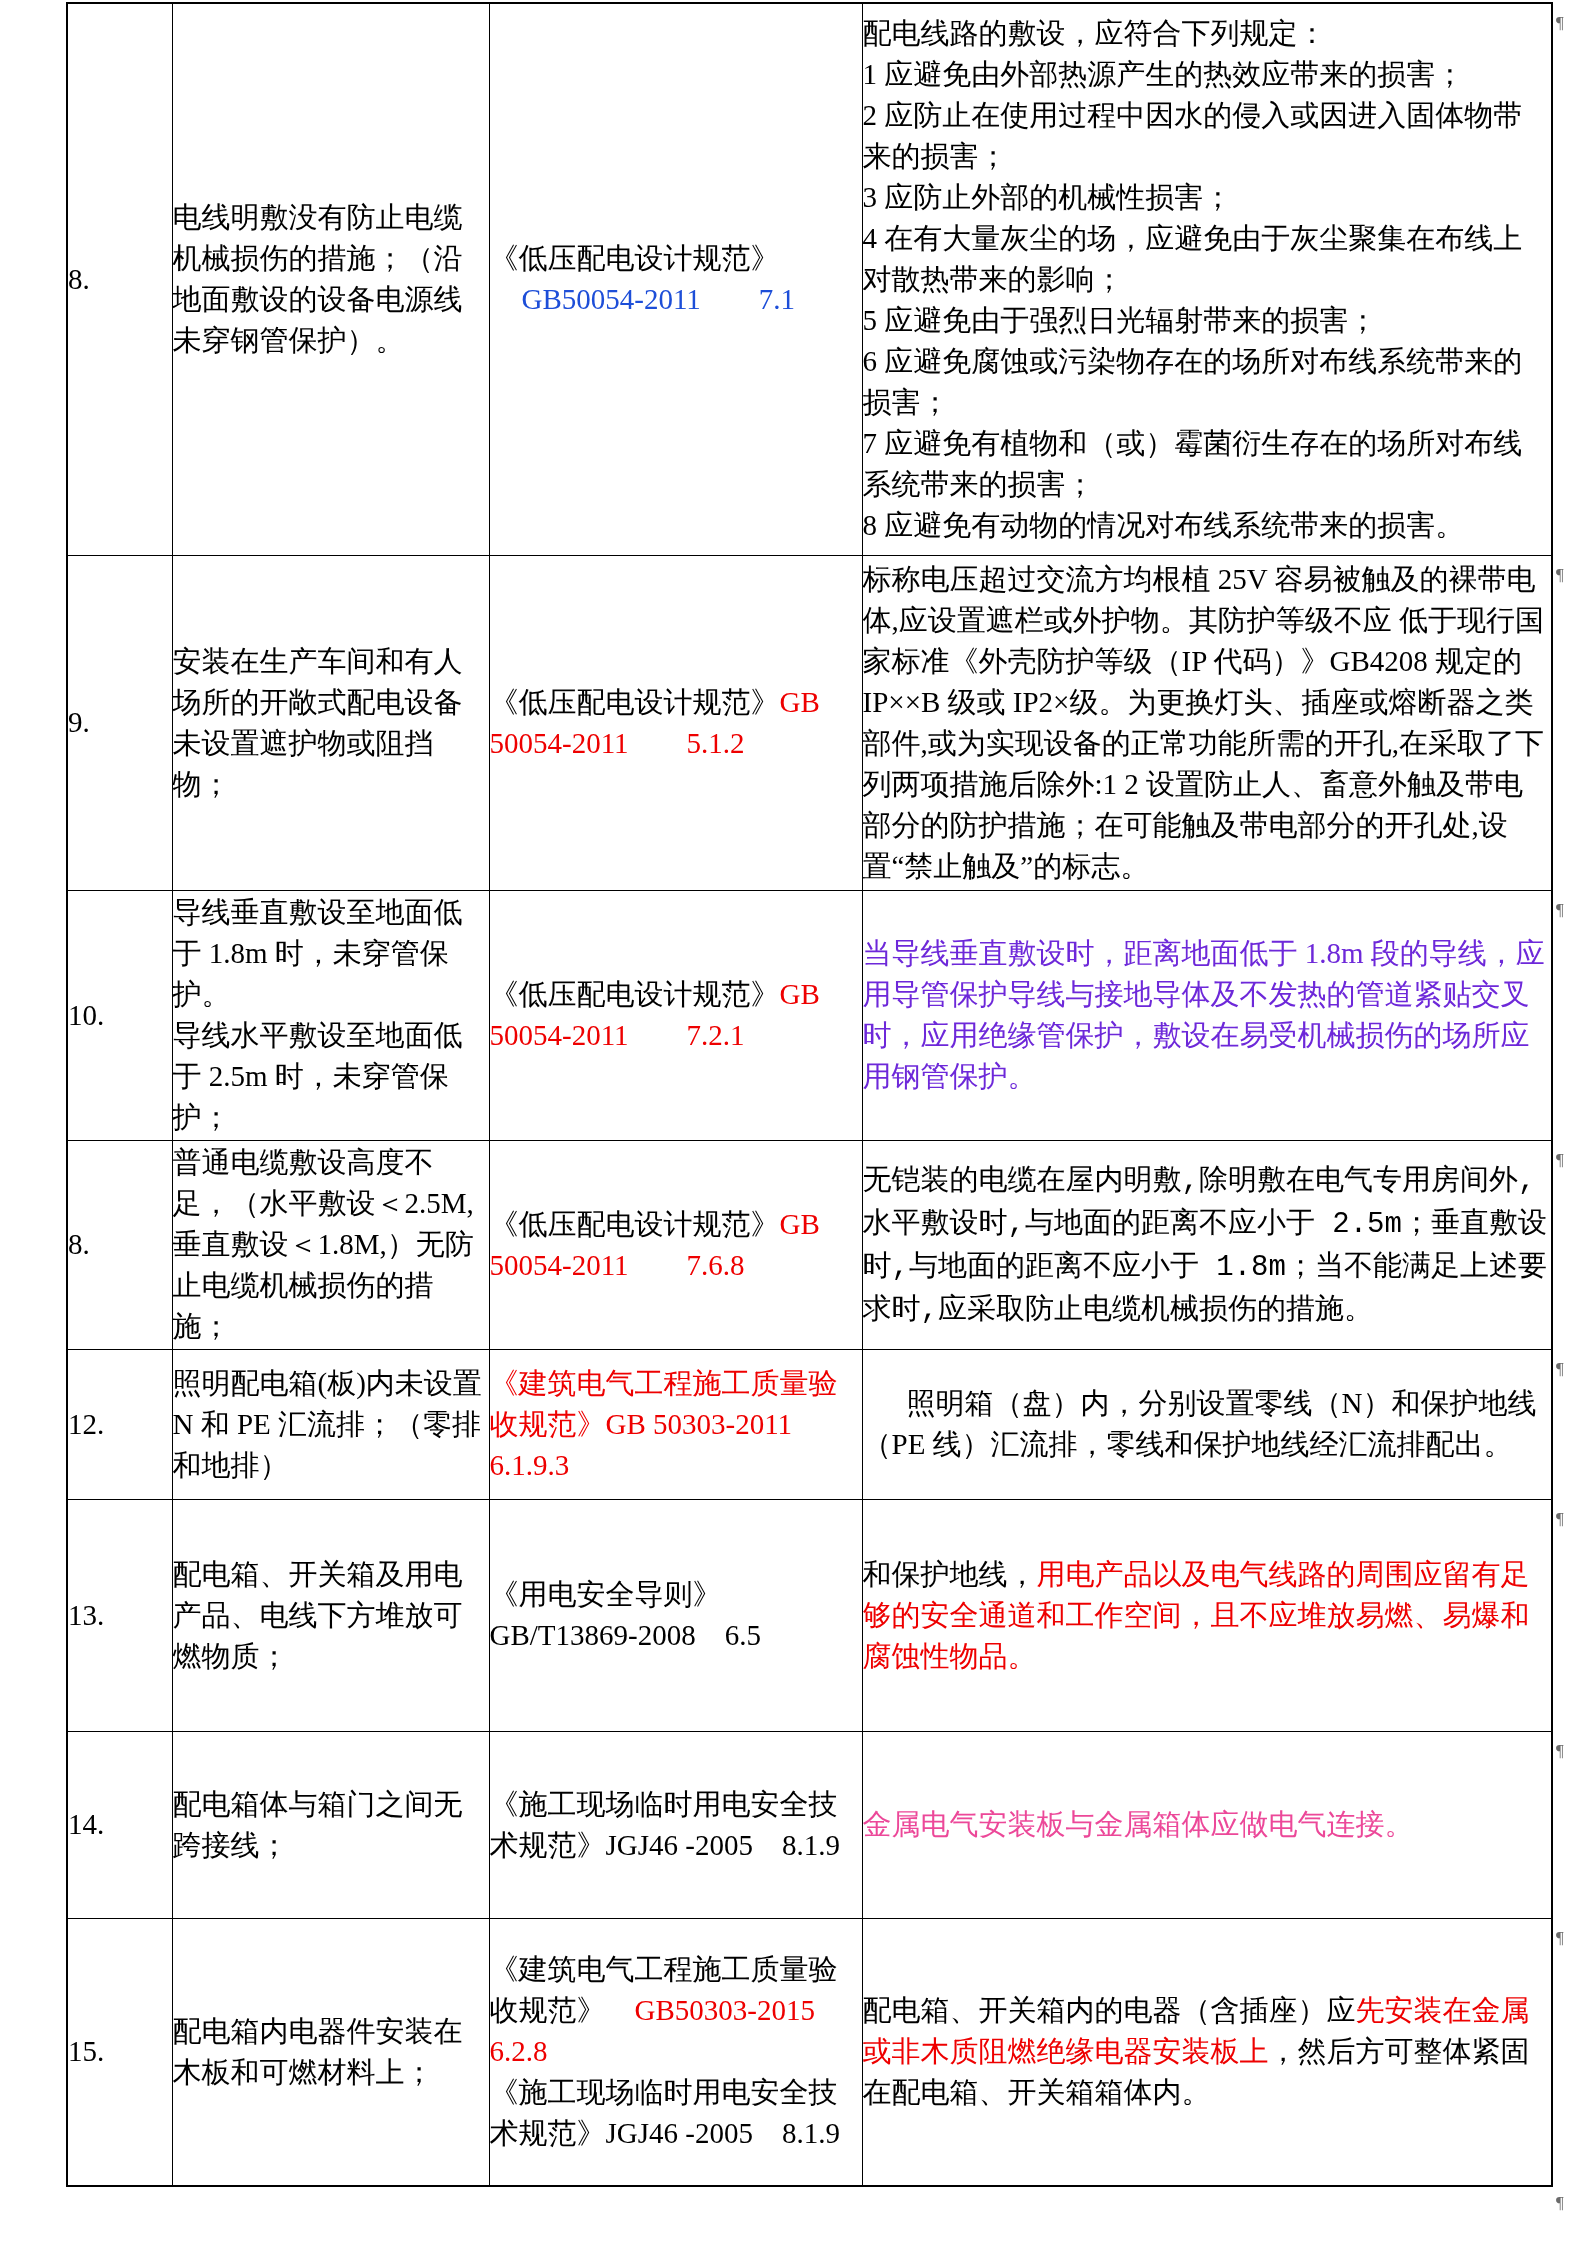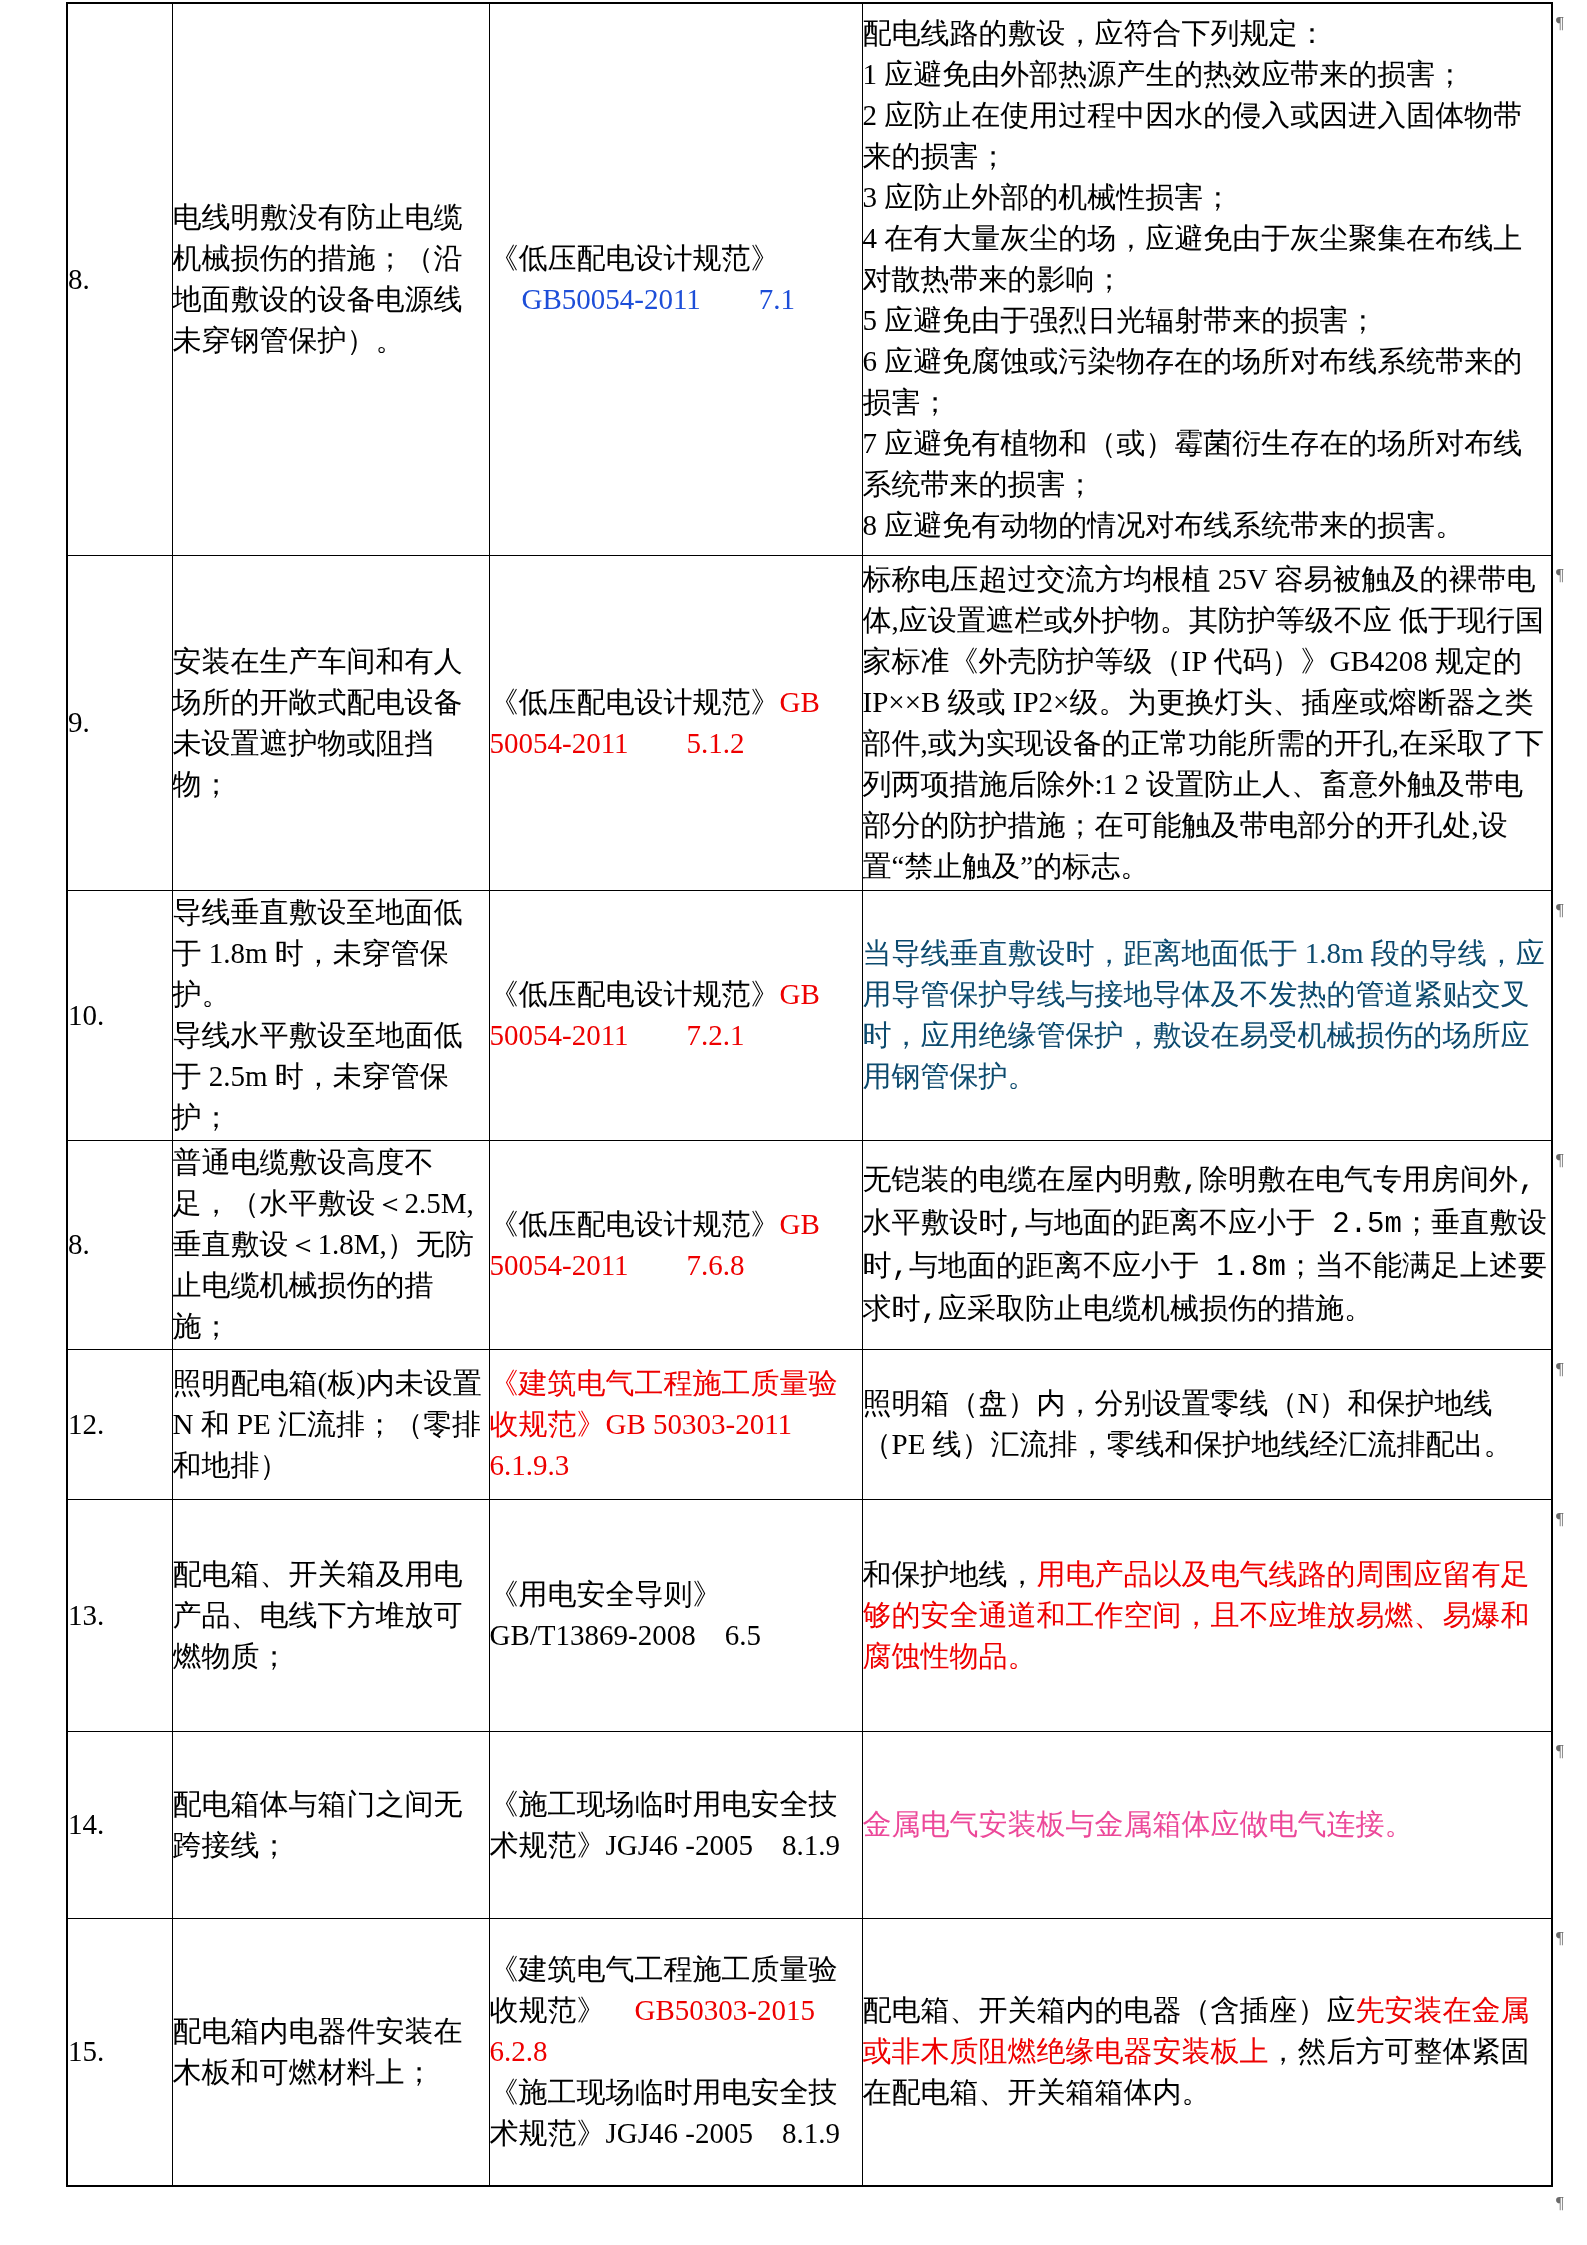--- a/index.html
+++ b/index.html
@@ -82,21 +82,21 @@
         <tr style="height: 250px;">
           <td class="num-cell">10.</td>
           <td class="prob-cell">
             <p><span style="color: rgb(0, 0, 0);">导线垂直敷设至地面低于 1.8m 时，未穿管保护。</span></p>
             <p><span style="color: rgb(0, 0, 0);">导线水平敷设至地面低于 2.5m 时，未穿管保护；</span></p>
           </td>
           <td class="ref-cell">
             <p><span style="color: rgb(0, 0, 0);">《低压配电设计规范》</span><span style="color: rgb(238, 0, 0);">GB 50054-2011　　7.2.1</span></p>
           </td>
           <td class="reg-cell">
-            <p><span style="color: #0c4a6e; text-align: center;">当导线垂直敷设时，距离地面低于 1.8m 段的导线，应用导管保护导线与接地导体及不发热的管道紧贴交叉时，应用绝缘管保护，敷设在易受机械损伤的场所应用钢管保护。</span></p>
+            <p><span style="color: #6d28d9; text-align: center;">当导线垂直敷设时，距离地面低于 1.8m 段的导线，应用导管保护导线与接地导体及不发热的管道紧贴交叉时，应用绝缘管保护，敷设在易受机械损伤的场所应用钢管保护。</span></p>
           </td>
         </tr>
         <tr style="height: 209px;">
           <td class="num-cell">8.</td>
           <td class="prob-cell">
             <p><span style="color: rgb(0, 0, 0);">普通电缆敷设高度不足，（水平敷设＜2.5M, 垂直敷设＜1.8M,）无防止电缆机械损伤的措施；</span></p>
           </td>
           <td class="ref-cell">
             <p><span style="color: rgb(0, 0, 0);">《低压配电设计规范》</span><span style="color: rgb(238, 0, 0);">GB 50054-2011　　7.6.8</span></p>
           </td>
@@ -106,21 +106,21 @@
         </tr>
         <tr style="height: 150px;">
           <td class="num-cell">12.</td>
           <td class="prob-cell">
             <p><span style="color: rgb(0, 0, 0);">照明配电箱(板)内未设置 N 和 PE 汇流排；（零排和地排）</span></p>
           </td>
           <td class="ref-cell">
             <p><span style="color: rgb(238, 0, 0);">《建筑电气工程施工质量验收规范》GB 50303-2011 6.1.9.3</span></p>
           </td>
           <td class="reg-cell">
-            <p><span style="color: rgb(0, 0, 0);">照明箱（盘）内，分别设置零线（N）和保护地线（PE 线）汇流排，零线和保护地线经汇流排配出。</span></p>
+            <p><span style="color: rgb(0, 0, 0); padding-left: 44px;">照明箱（盘）内，分别设置零线（N）和保护地线（PE 线）汇流排，零线和保护地线经汇流排配出。</span></p>
           </td>
         </tr>
         <tr style="height: 232px;">
           <td class="num-cell">13.</td>
           <td class="prob-cell">
             <p><span style="color: rgb(0, 0, 0);">配电箱、开关箱及用电产品、电线下方堆放可燃物质；</span></p>
           </td>
           <td class="ref-cell">
             <p><span style="color: rgb(0, 0, 0);">《用电安全导则》GB/T13869-2008　6.5</span></p>
           </td>

